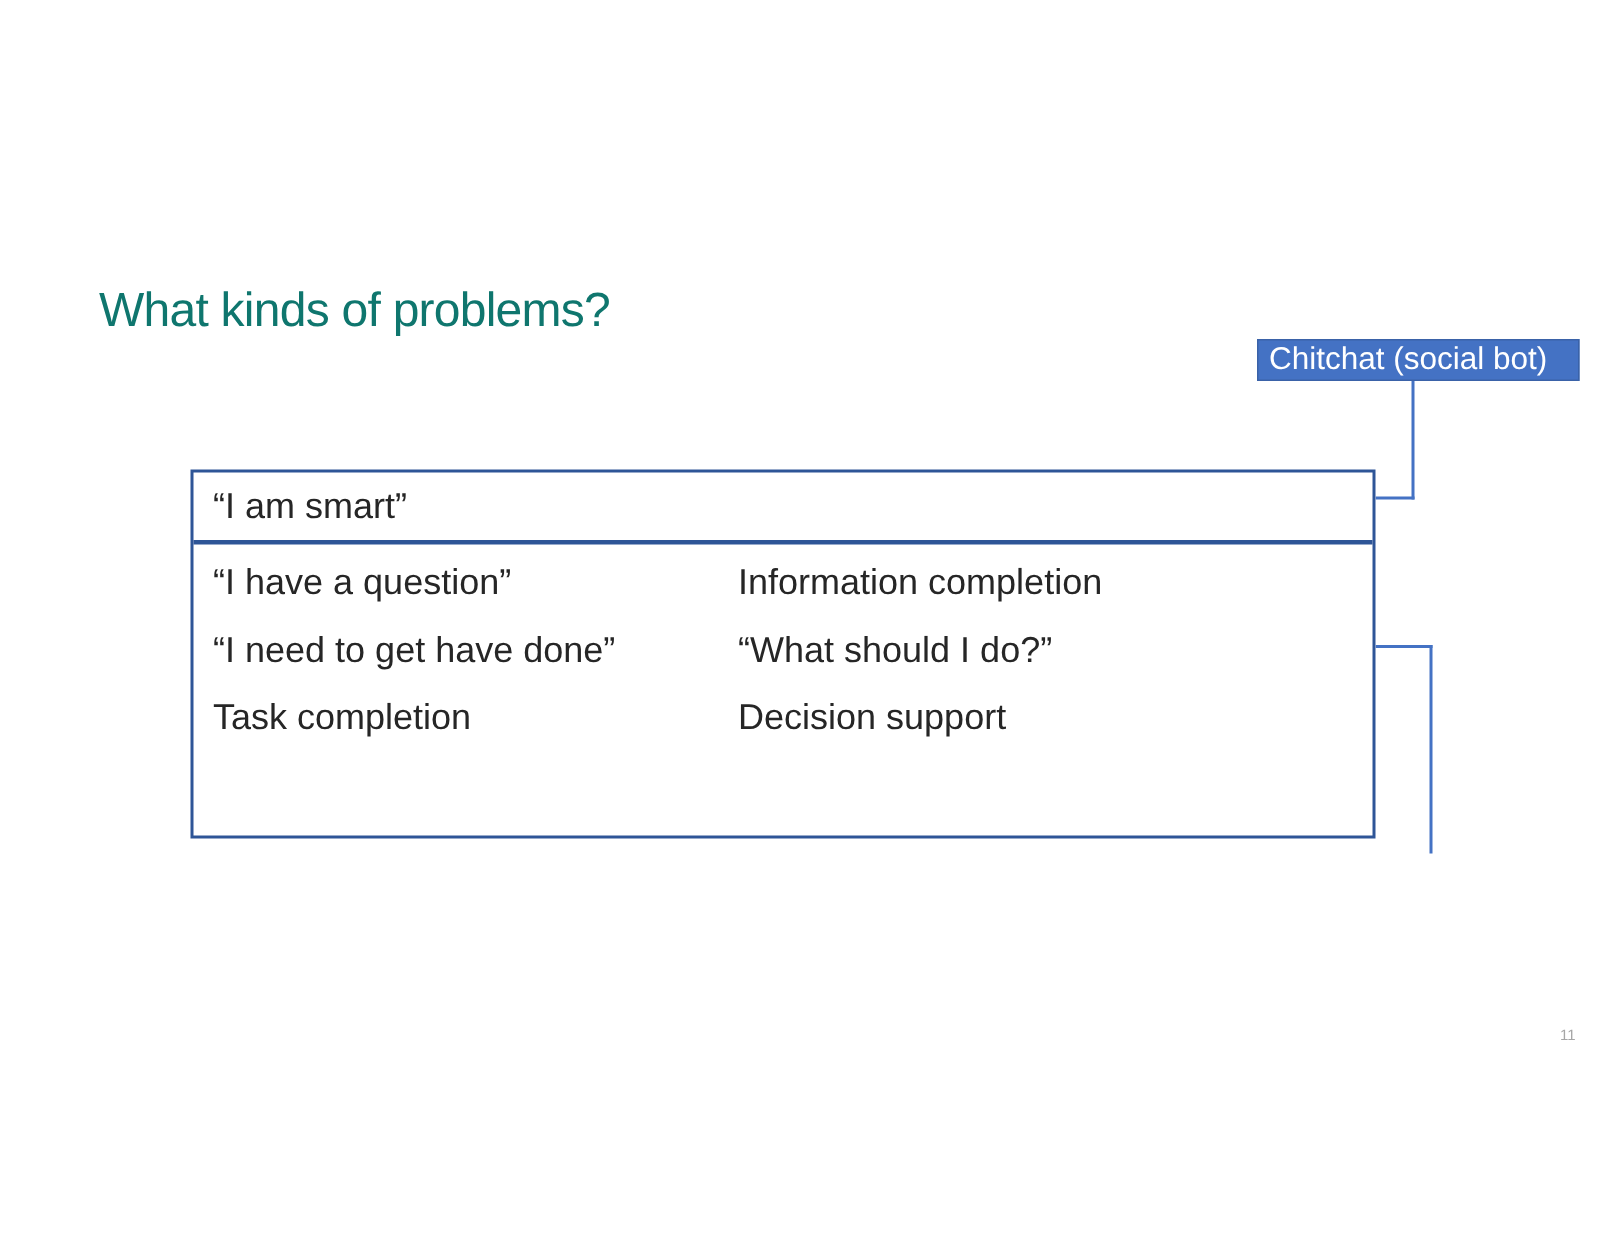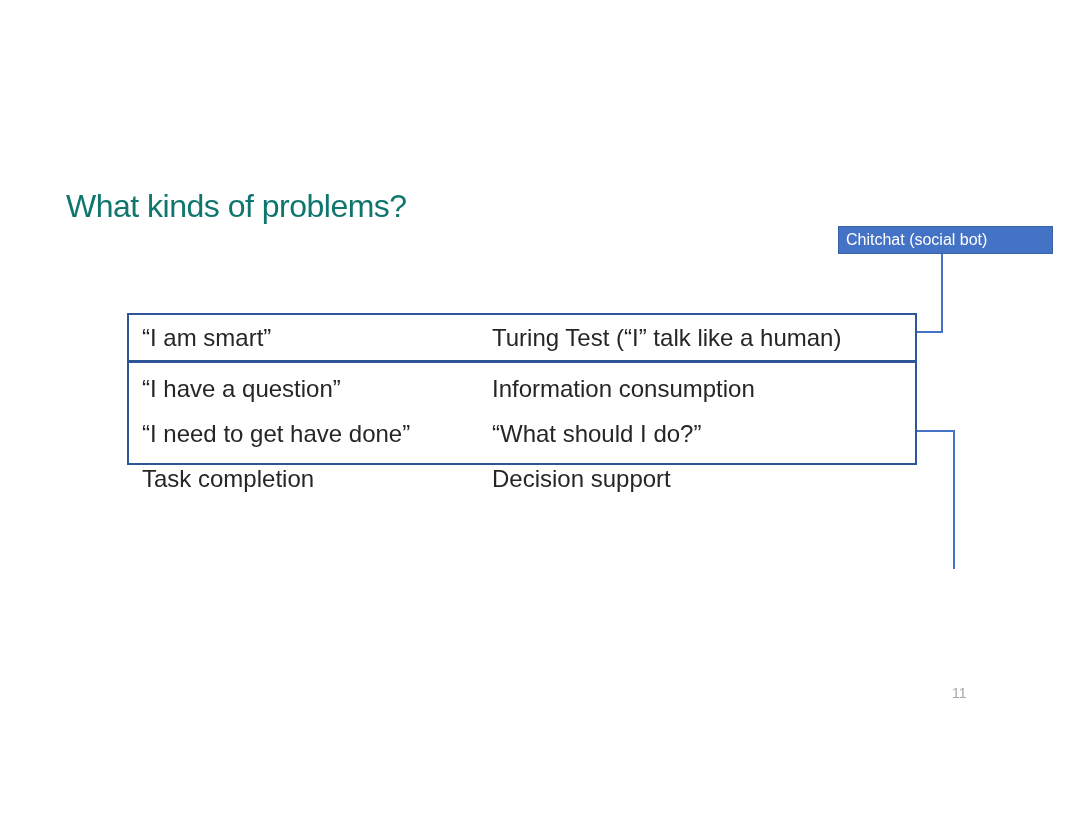--- a/index.html
+++ b/index.html
@@ -25,21 +25,21 @@
     font-weight: 300;
     color: #0f766e;
     letter-spacing: -0.5px;
     white-space: nowrap;
   }
   .problem-table {
     position: absolute;
     left: 127px;
     top: 313px;
     width: 790px;
-    height: 152px;
+    height: 246px;
     border: 2px solid #2E5597;
     box-sizing: border-box;
     background: #ffffff;
   }
   .table-row-1 {
     height: 45px;
     border-bottom: 3px solid #2E5597;
     box-sizing: content-box;
     display: grid;
     grid-template-columns: 350px 1fr;
@@ -59,42 +59,42 @@
     font-size: 24px;
     color: #262626;
     white-space: nowrap;
   }
   .callout {
     position: absolute;
     background: #4472C4;
     border: 1px solid #3A62A8;
     box-sizing: border-box;
     color: #ffffff;
-    font-size: 16px;
+    font-size: 21px;
     height: 28px;
     width: 215px;
     line-height: 26px;
     padding-left: 7px;
     white-space: nowrap;
   }
   .callout-chitchat { left: 838px; top: 226px; }
   .callout-goal     { left: 845px; top: 569px; }
   .connector {
     position: absolute;
     background: #4472C4;
   }
   .conn1-v { left: 941px; top: 254px; width: 2px;  height: 79px; }
   .conn1-h { left: 917px; top: 331px; width: 26px; height: 2px;  }
   .conn2-h { left: 917px; top: 430px; width: 38px; height: 2px;  }
   .conn2-v { left: 953px; top: 430px; width: 2px;  height: 139px; }
   .page-number {
     position: absolute;
-    left: 952px;
+    left: 1040px;
     top: 685px;
-    font-size: 14px;
+    font-size: 10px;
     color: #A6A6A6;
   }
 </style>
 </head>
 <body>
 
 <div class="slide">
 
   <div class="slide-title">What kinds of problems?</div>
 
@@ -103,25 +103,24 @@
   </div>
 
   <div class="connector conn1-v"></div>
   <div class="connector conn1-h"></div>
   <div class="connector conn2-h"></div>
   <div class="connector conn2-v"></div>
 
   <div class="problem-table">
     <div class="table-row-1">
       <div class="cell">“I am smart”</div>
-      <div class="cell">Turing Test (“I” talk like a human)</div>
     </div>
     <div class="table-rows-rest">
       <div class="cell">“I have a question”</div>
-      <div class="cell">Information consumption</div>
+      <div class="cell">Information completion</div>
       <div class="cell">“I need to get have done”</div>
       <div class="cell">“What should I do?”</div>
       <div class="cell">Task completion</div>
       <div class="cell">Decision support</div>
     </div>
   </div>
 
 
   <div class="page-number">11</div>
 

